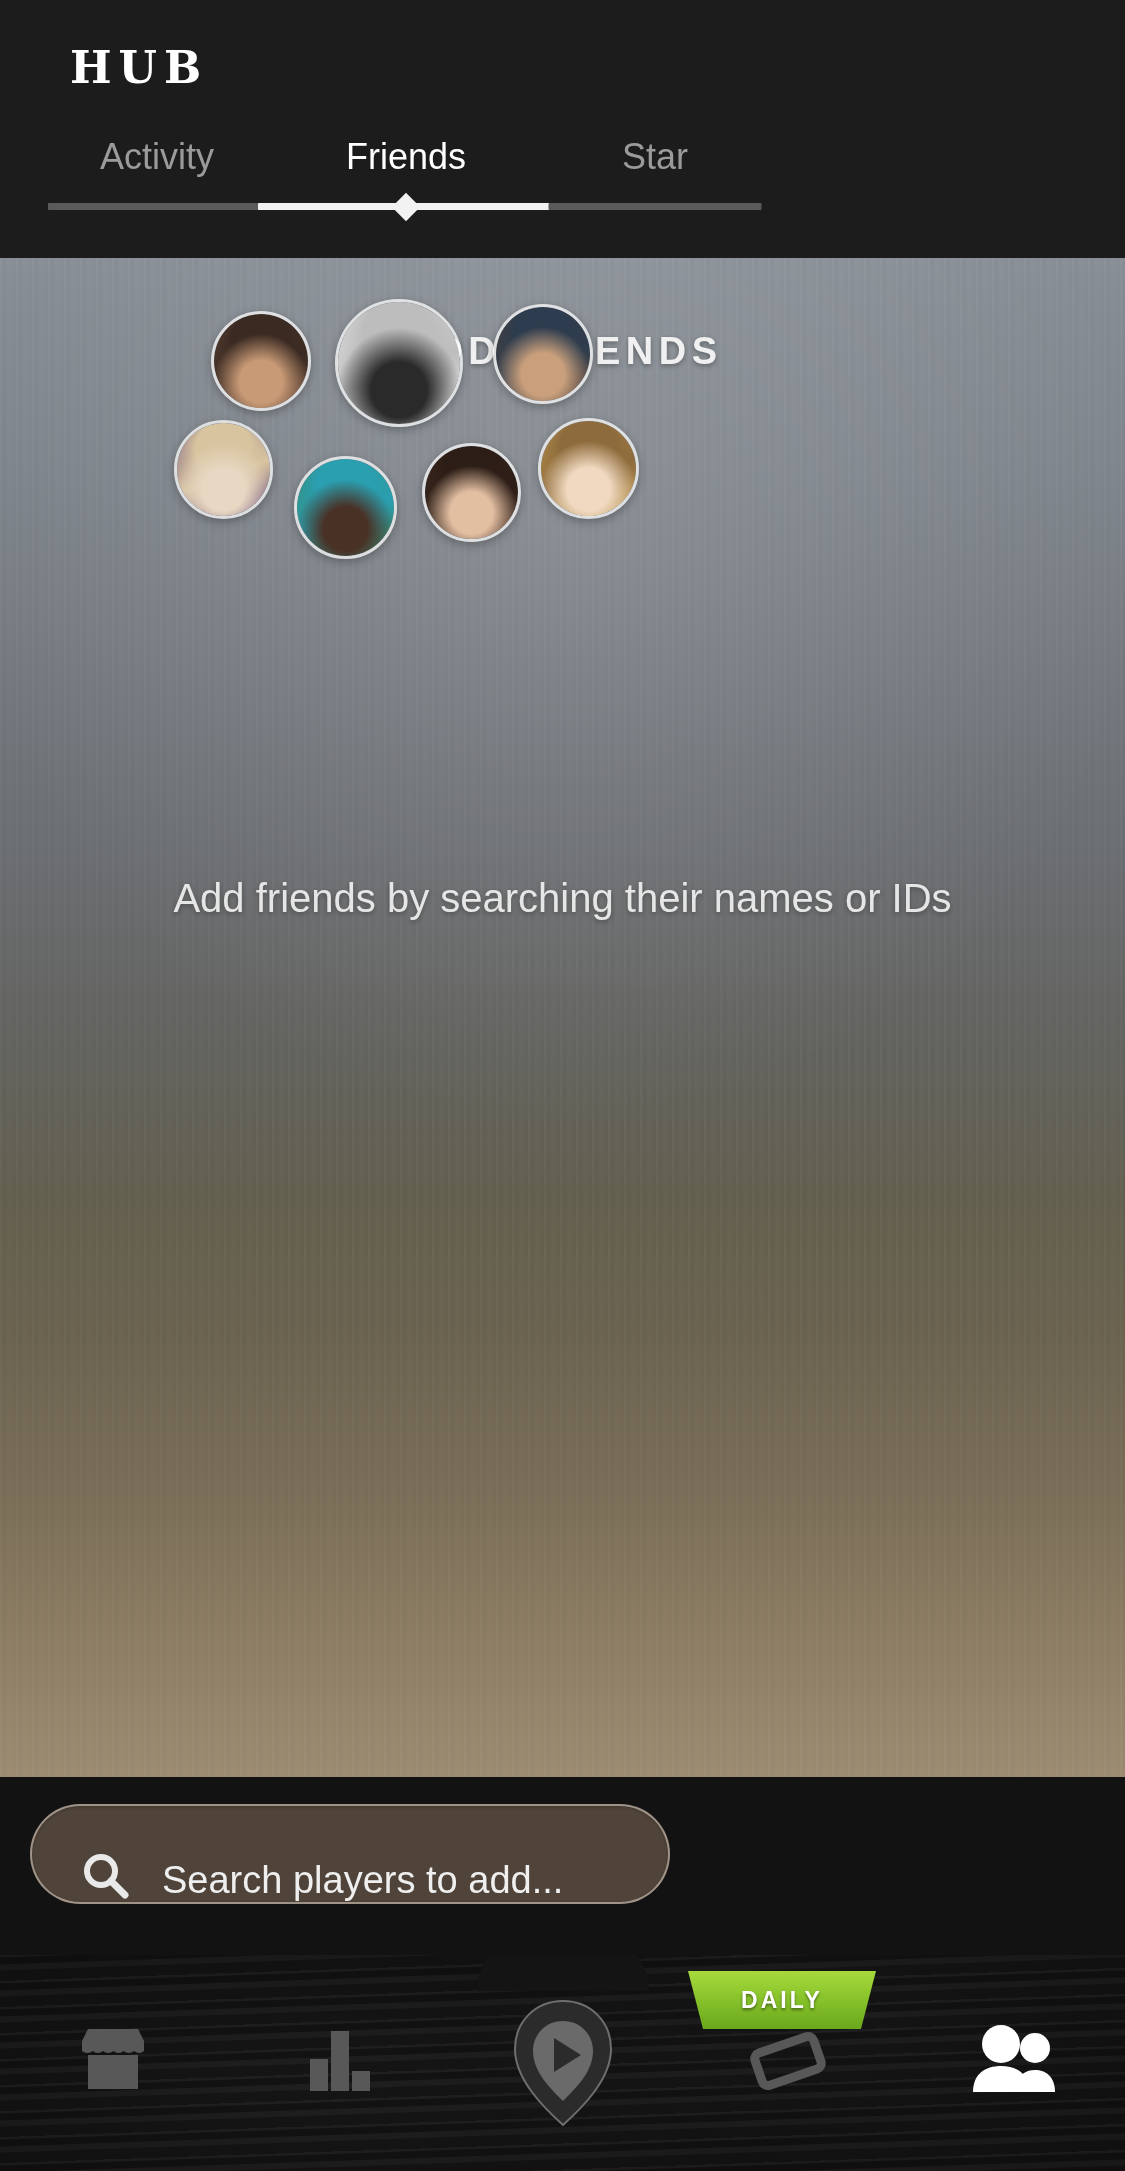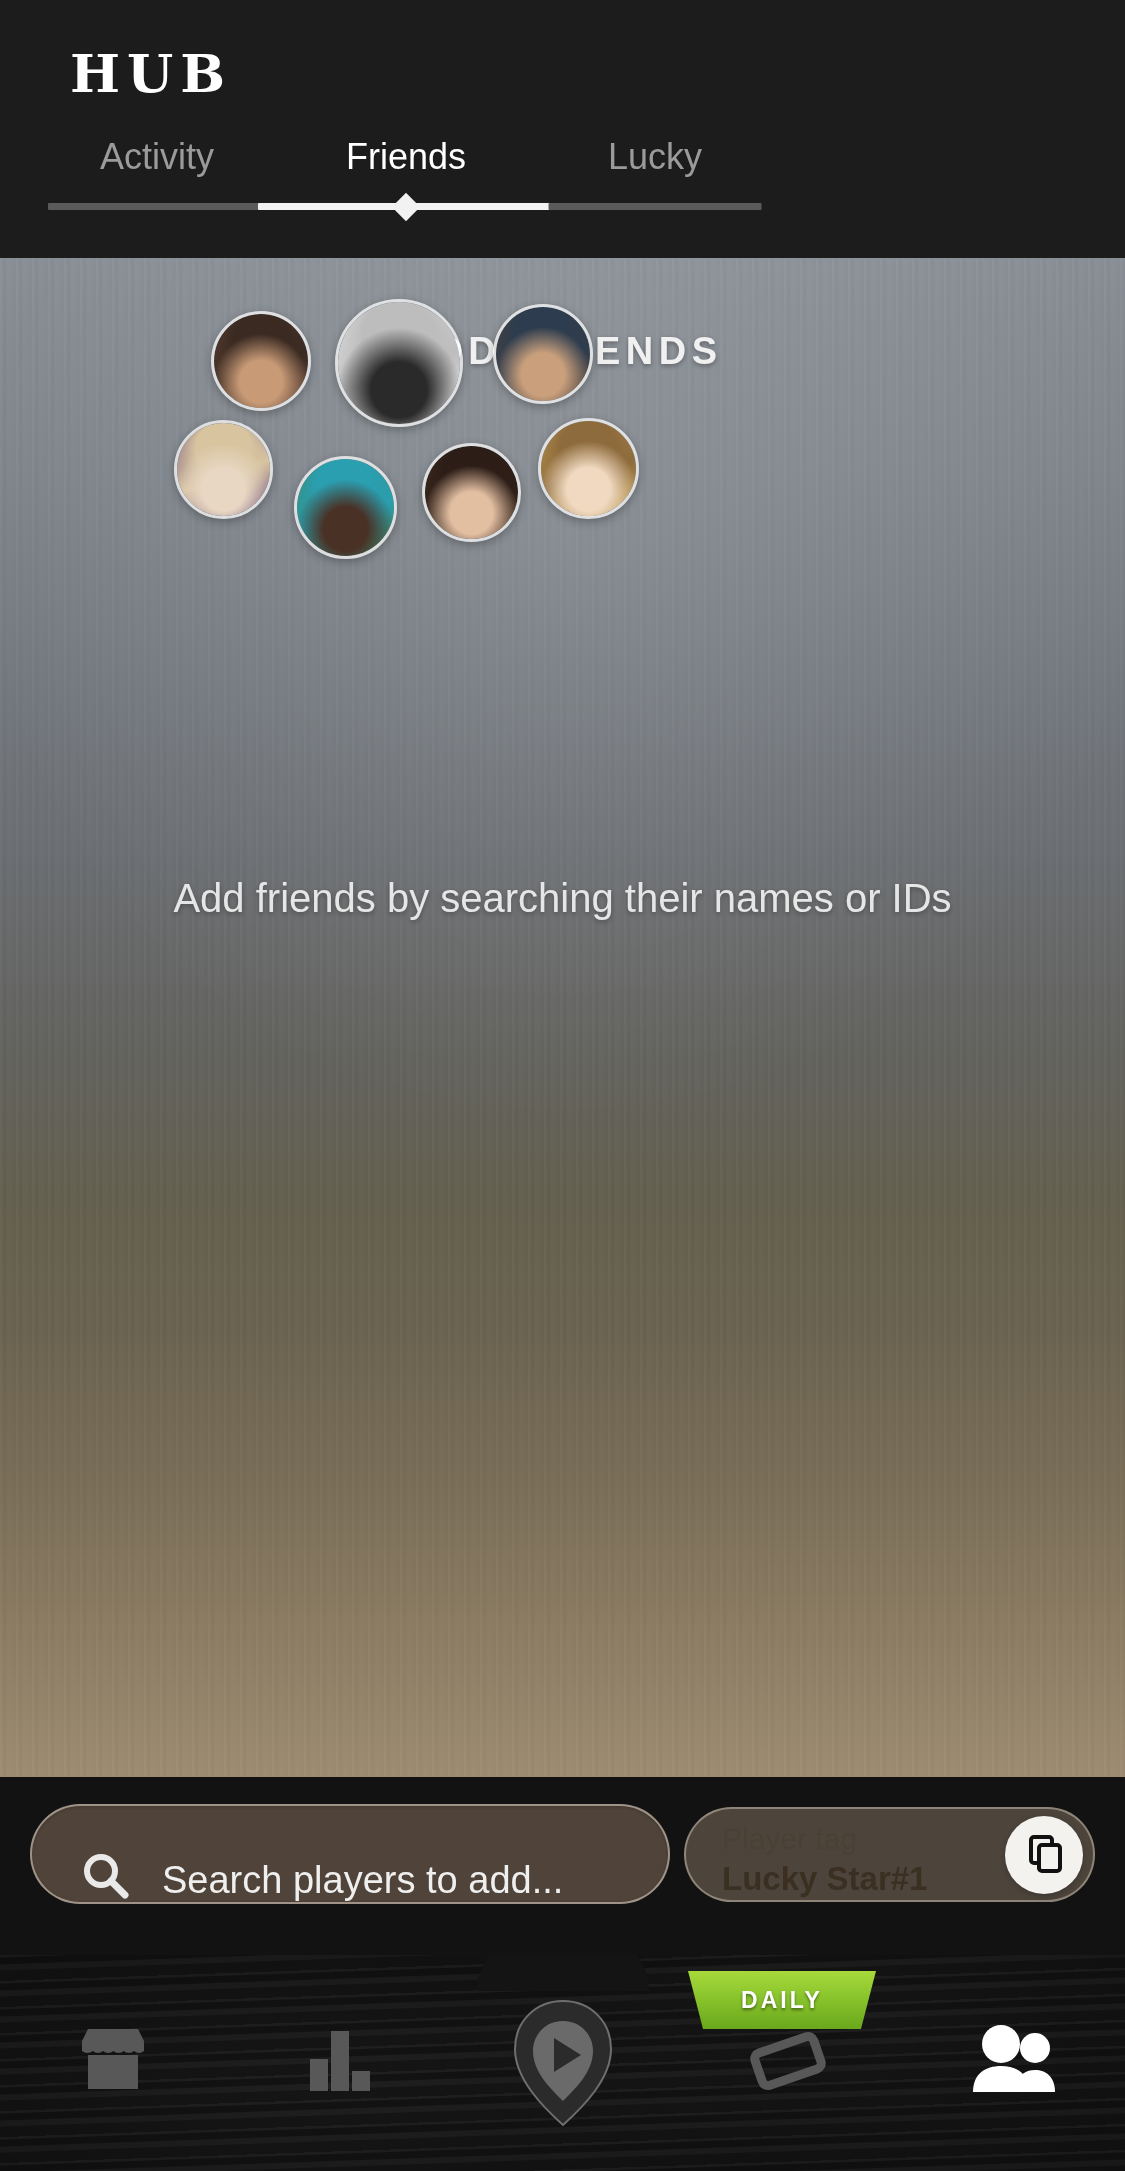--- a/index.html
+++ b/index.html
@@ -12,21 +12,21 @@
   .screen { position:absolute; inset:0; width:1125px; height:2171px; overflow:hidden; background:#121212; }
 
   
   .header {
     position:absolute; left:0; top:0; width:1125px; height:258px;
     background:#1c1c1c; z-index:20;
   }
   .logo {
     position:absolute; left:70px; top:42px;
     font-family:"DejaVu Serif", serif;
-    font-size:53px; font-weight:bold; color:#ffffff;
+    font-size:44px; font-weight:bold; color:#ffffff;
     letter-spacing:7px;
   }
   .tabs { position:absolute; left:0; top:135px; width:1125px; height:120px; }
   .tab { position:absolute; top:0; width:300px; text-align:center; }
   .tab-label { font-size:36px; line-height:44px; display:block; }
   .tab-underline {
     position:absolute; left:50%; transform:translateX(-50%);
     top:68px; width:296px; height:7px; border-radius:1px;
   }
   .tab-diamond {
@@ -216,21 +216,21 @@
         <span class="tab-underline"></span>
       </div>
 
       <div class="tab tab-active" id="tab-1">
         <span class="tab-label">Friends</span>
         <span class="tab-underline"></span>
         <span class="tab-diamond"></span>
       </div>
 
       <div class="tab tab-inactive" id="tab-2">
-        <span class="tab-label">Lucky</span>
+        <span class="tab-label">Star</span>
         <span class="tab-underline"></span>
       </div>
 
     </div>
   </div>
 
   <div class="add-title">ADD FRIENDS</div>
 
   <div class="avatars" id="avatar-cluster">
       <div class="avatar" title="woman with braided hair smiling" style="left: 211px; top: 125px; width: 100px; height: 100px;">
@@ -263,32 +263,20 @@
     <div class="searchbar">
       <span class="search-icon">
         <svg width="52" height="52" viewBox="0 0 52 52">
           <circle cx="21" cy="21" r="14" fill="none" stroke="#e9e9e9" stroke-width="6"></circle>
           <line x1="31" y1="31" x2="45" y2="45" stroke="#e9e9e9" stroke-width="7" stroke-linecap="round"></line>
         </svg>
       </span>
       <span class="search-ph">Search players to add...</span>
     </div>
 
-    <div class="tagbox">
-      <div class="tag-label">Player tag</div>
-      <div class="tag-value">Lucky Star#1</div>
-      <div class="copy-btn">
-        <span>
-          <svg width="44" height="44" viewBox="0 0 44 44">
-            <rect x="9" y="6" width="21" height="26" rx="3" fill="none" stroke="#111" stroke-width="4"></rect>
-            <rect x="17" y="14" width="21" height="26" rx="3" fill="#f4f2ef" stroke="#111" stroke-width="4"></rect>
-          </svg>
-        </span>
-      </div>
-    </div>
 
   </div>
 
   <div class="bottomnav">
     <div class="nav-wood"></div>
     <div class="nav-notch"></div>
 
     <div class="daily-badge">
       <div class="daily-shape"></div>
       <div class="daily-text">DAILY</div>

